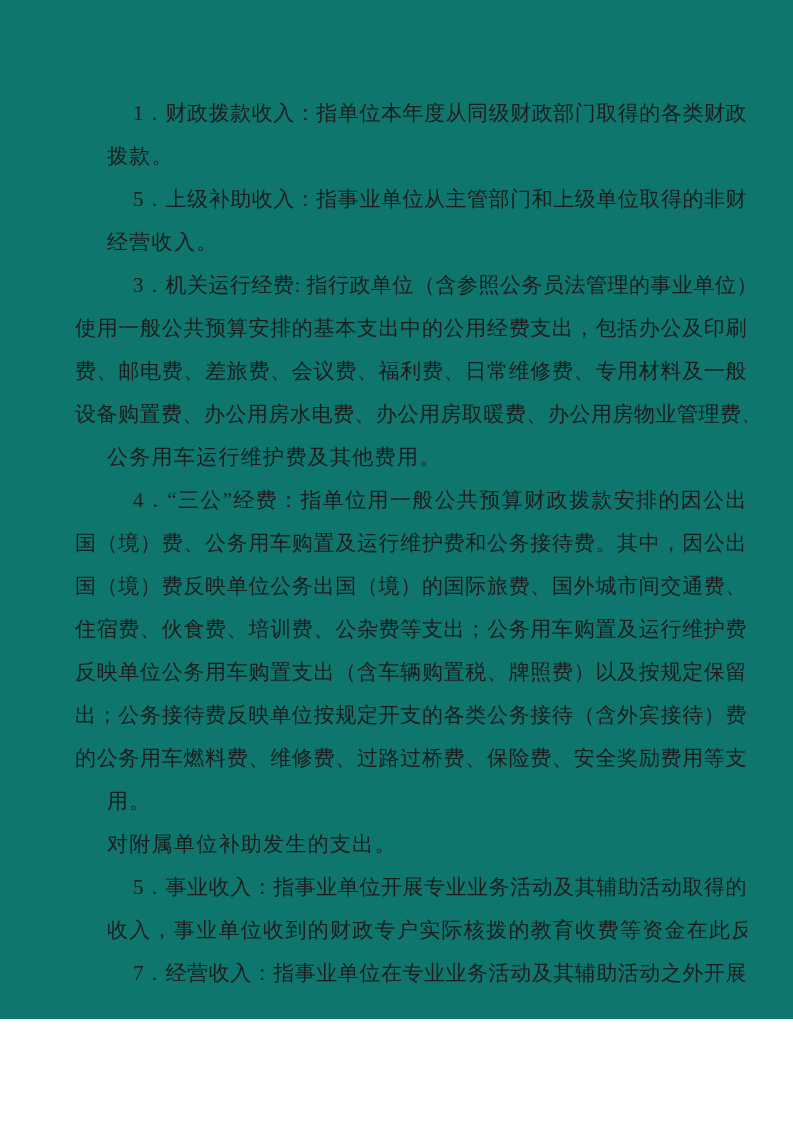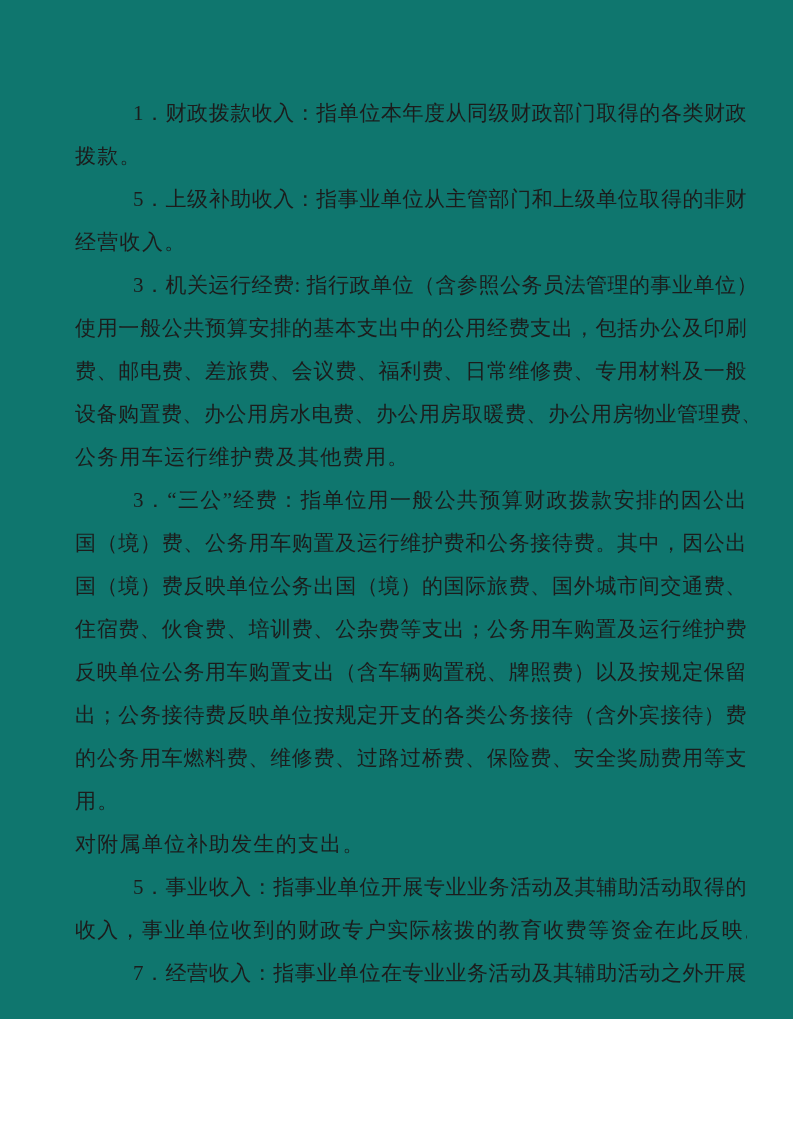--- a/index.html
+++ b/index.html
@@ -36,20 +36,21 @@
     text-align: justify;
     text-align-last: justify;
     letter-spacing: 0.5px;
   }
   .line.first {
     text-indent: 58px;
   }
   .line.end {
     text-align-last: left;
     letter-spacing: 1.3px;
+    margin-left: 32px;
   }
   .footer {
     position: absolute;
     left: 0;
     right: 0;
     top: 1034px;
     height: 22px;
     line-height: 22px;
     text-align: center;
     font-size: 14px;
@@ -76,21 +77,21 @@
 
     <p class="para">
       <span class="line first">3．机关运行经费: 指行政单位（含参照公务员法管理的事业单位）</span>
       <span class="line">使用一般公共预算安排的基本支出中的公用经费支出，包括办公及印刷</span>
       <span class="line">费、邮电费、差旅费、会议费、福利费、日常维修费、专用材料及一般</span>
       <span class="line">设备购置费、办公用房水电费、办公用房取暖费、办公用房物业管理费、</span>
       <span class="line end">公务用车运行维护费及其他费用。</span>
     </p>
 
     <p class="para">
-      <span class="line first">3．“三公”经费：指单位用一般公共预算财政拨款安排的因公出</span>
+      <span class="line first">4．“三公”经费：指单位用一般公共预算财政拨款安排的因公出</span>
       <span class="line">国（境）费、公务用车购置及运行维护费和公务接待费。其中，因公出</span>
       <span class="line">国（境）费反映单位公务出国（境）的国际旅费、国外城市间交通费、</span>
       <span class="line">住宿费、伙食费、培训费、公杂费等支出；公务用车购置及运行维护费</span>
       <span class="line">反映单位公务用车购置支出（含车辆购置税、牌照费）以及按规定保留</span>
       <span class="line">出；公务接待费反映单位按规定开支的各类公务接待（含外宾接待）费</span>
       <span class="line">的公务用车燃料费、维修费、过路过桥费、保险费、安全奖励费用等支</span>
       <span class="line end">用。</span>
     </p>
 
     <p class="para">

